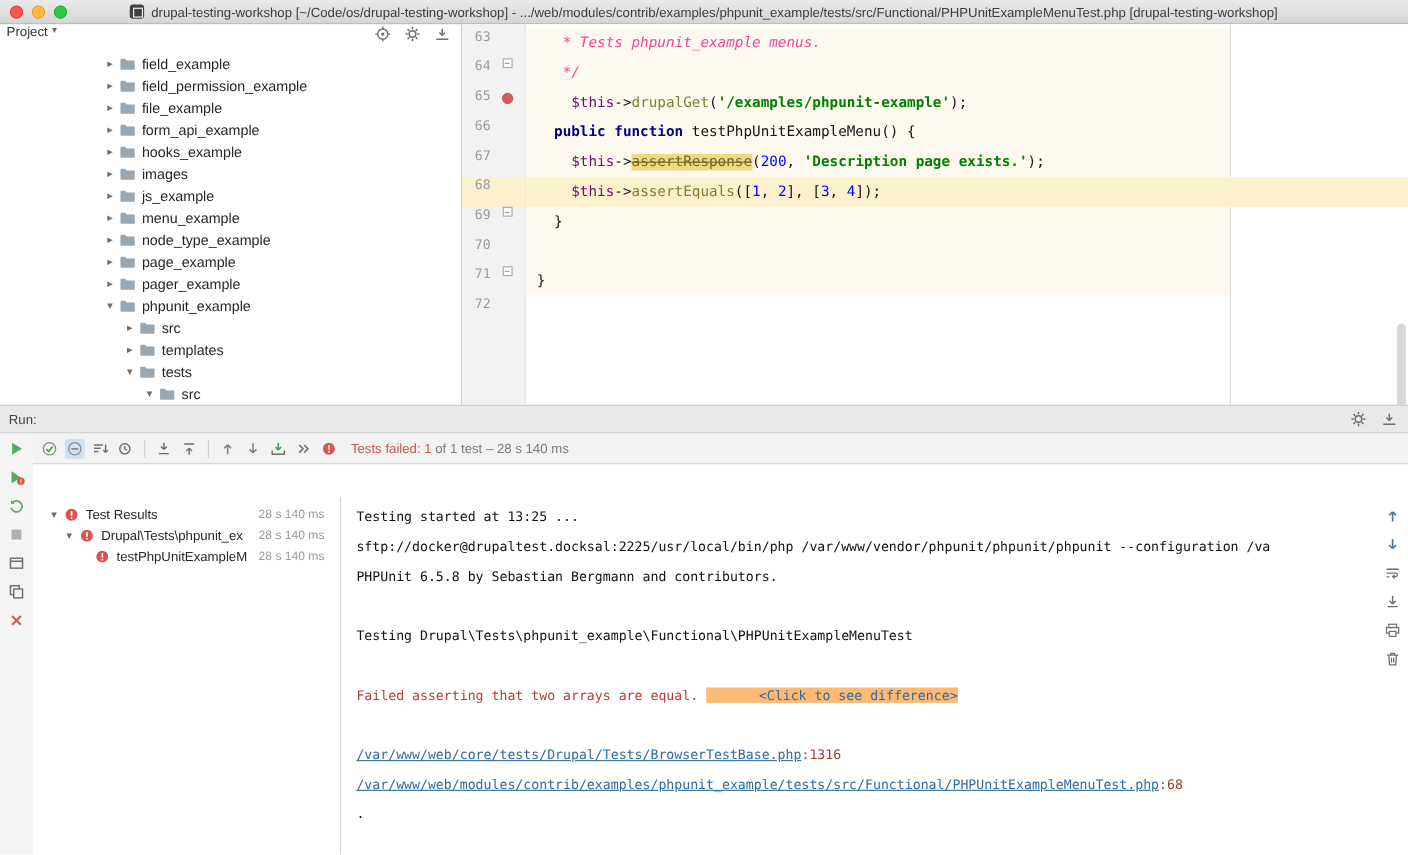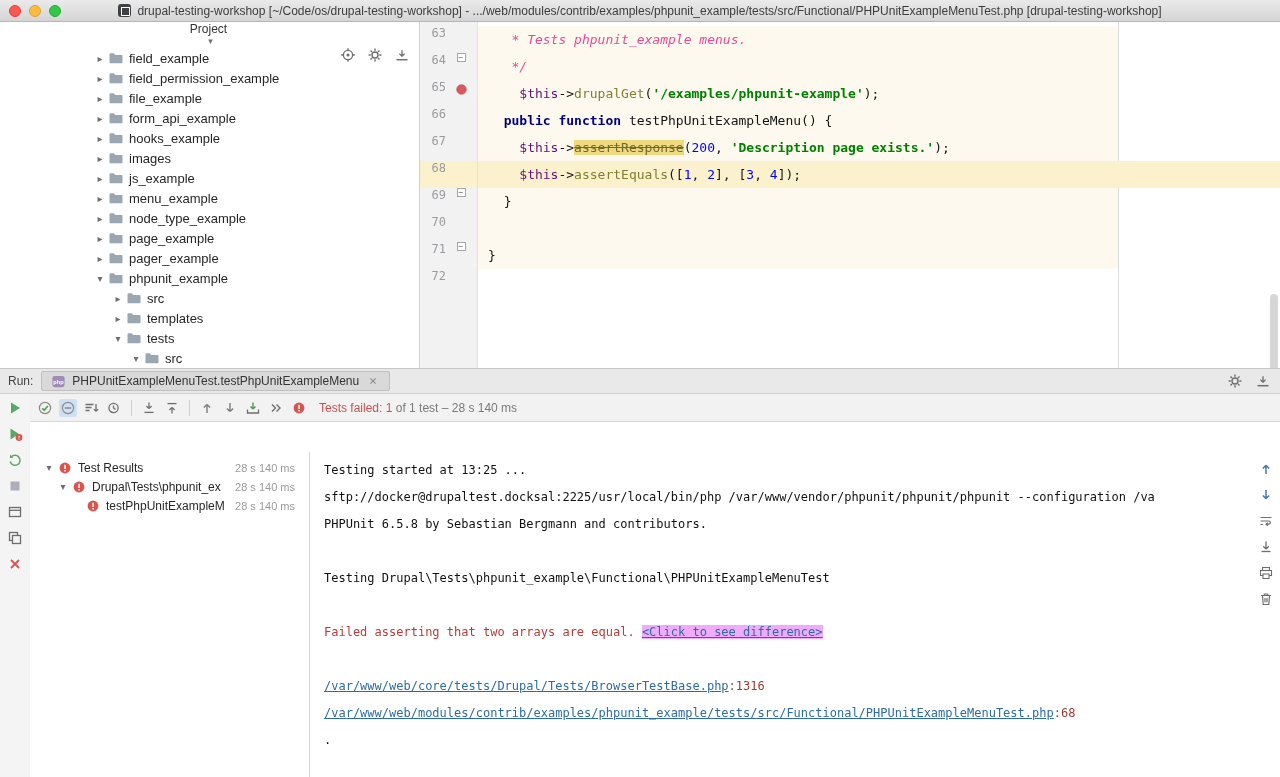--- a/index.html
+++ b/index.html
@@ -15,21 +15,21 @@
   .light.yellow { background:#fdbc40; border:1px solid #de9f34; }
   .light.green { background:#33c748; border:1px solid #27aa35; }
   .title-text { margin:0 auto; font-size:12px; color:#3c3c3c; display:flex; align-items:center; gap:6px; white-space:nowrap; }
   .proj-ico { width:13px; height:13px; background:#3f4043; border-radius:3px; display:inline-block; position:relative; }
   .proj-ico:after { content:""; position:absolute; left:3px; top:3px; width:7px; height:7px; border:1px solid #fff; }
 
   
   .main { display:flex; height:346px; }
 
   .project { width:420px; border-right:1px solid #d1d1d1; background:#fff; display:flex; flex-direction:column; }
-  .project-header { height:26px; display:flex; align-items:center; padding:0 8px 0 6px; font-size:12px; color:#333;flex-direction:column; }
+  .project-header { height:26px; display:flex; align-items:flex-start; padding:0 8px 0 6px; font-size:12px; color:#333; }
   .project-header .chev-mini { margin-left:4px; color:#6e6e6e; font-size:9px; }
   .ph-right { margin-left:auto; display:flex; gap:9px; align-items:center; }
   .tree { flex:1; overflow:hidden; font-size:13px; color:#262626; }
   .tree-row { height:20px; display:flex; align-items:center; white-space:nowrap; cursor:default; }
   .chev { width:14px; color:#6e6e6e; font-size:10px; text-align:center; display:inline-block; }
   .tlabel { margin-left:4px; }
 
   .editor { flex:1; position:relative; background:#fff; display:flex; }
   .gutter { width:58px; background:#f2f2f2; border-right:1px solid #e2e2e2; padding-top:4px;
             font-family:"DejaVu Sans Mono",monospace; font-size:12px; color:#999b9e; }
@@ -78,21 +78,21 @@
   .ttree { width:280px; border-right:1px solid #d6d6d6; padding-top:6px; font-size:12px; color:#262626; overflow:hidden; background:#fff; }
   .ttree-row { height:19px; display:flex; align-items:center; padding-right:14px; white-space:nowrap; }
   .ttree-row .tlabel { margin-left:4px; overflow:hidden; text-overflow:clip; flex:0 1 auto; }
   .ttime { margin-left:auto; color:#9a9a9a; font-size:11px; padding-left:6px; flex:none; }
   .console-wrap { flex:1; position:relative; min-width:0; background:#fff; }
   .console { position:absolute; inset:0; padding:5px 36px 0 14px; font-family:"DejaVu Sans Mono",monospace;
              font-size:12px; line-height:27px; color:#111; white-space:pre; overflow:hidden; }
   .cline { height:27px; }
   .cs-err { color:#b43e38; }
   .cs-link { color:#2d6ca2; text-decoration:underline; cursor:pointer; }
-  .cs-linkhl { color:#2d6ca2; text-decoration:underline; background:#f0abfc; cursor:pointer; }
+  .cs-linkhl { color:#2d6ca2; background:#fdba74; cursor:pointer;padding-left:48px; }
   .cs-ref { color:#9b3b30; }
   .rail { position:absolute; right:3px; top:8px; width:22px; display:flex; flex-direction:column; gap:8px; align-items:center; }
 
   .ic { width:18px; height:18px; display:inline-flex; align-items:center; justify-content:center; flex:none; }
   .ic.toggled { background:#cfe0f5; border-radius:3px; }
   .ic svg { display:block; }
 </style>
 </head>
 <body>
 
@@ -356,34 +356,20 @@
           <div class="code-row">&nbsp;</div>
         </div>
     </div>
     <div class="ed-thumb"></div>
   </div>
 </div>
 
 <div class="runpanel">
   <div class="tabbar">
     <span class="run-label">Run:</span>
-    <div class="rtab">
-      <span class="ic" id="php-ico">
-          <svg width="15" height="15" viewBox="0 0 16 16" xmlns="http://www.w3.org/2000/svg">
-            <rect x="1.5" y="2" width="13" height="12" rx="2.5" fill="#a08bb7"></rect>
-            <text x="8" y="10.6" font-size="6" fill="#fff" text-anchor="middle" font-weight="bold">php</text>
-          </svg>
-        </span>
-      <span>PHPUnitExampleMenuTest.testPhpUnitExampleMenu</span>
-      <span class="ic" id="tab-close">
-          <svg width="12" height="12" viewBox="0 0 16 16" xmlns="http://www.w3.org/2000/svg">
-            <path d="M4.5 4.5l7 7M11.5 4.5l-7 7" stroke="#8c8c8c" stroke-width="1.5"></path>
-          </svg>
-        </span>
-    </div>
     <div class="tab-right" id="tabbar-icons">
         <span class="ic ">
           <svg width="16" height="16" viewBox="0 0 16 16" xmlns="http://www.w3.org/2000/svg">
             <g stroke="#6e6e6e" stroke-width="1.4" fill="none">
               <circle cx="8" cy="8" r="3"></circle>
               <path d="M8 1.6v2.1M8 12.3v2.1M1.6 8h2.1M12.3 8h2.1M3.5 3.5l1.5 1.5M11 11l1.5 1.5M12.5 3.5L11 5M5 11l-1.5 1.5"></path>
             </g>
           </svg>
         </span>
         <span class="ic ">

